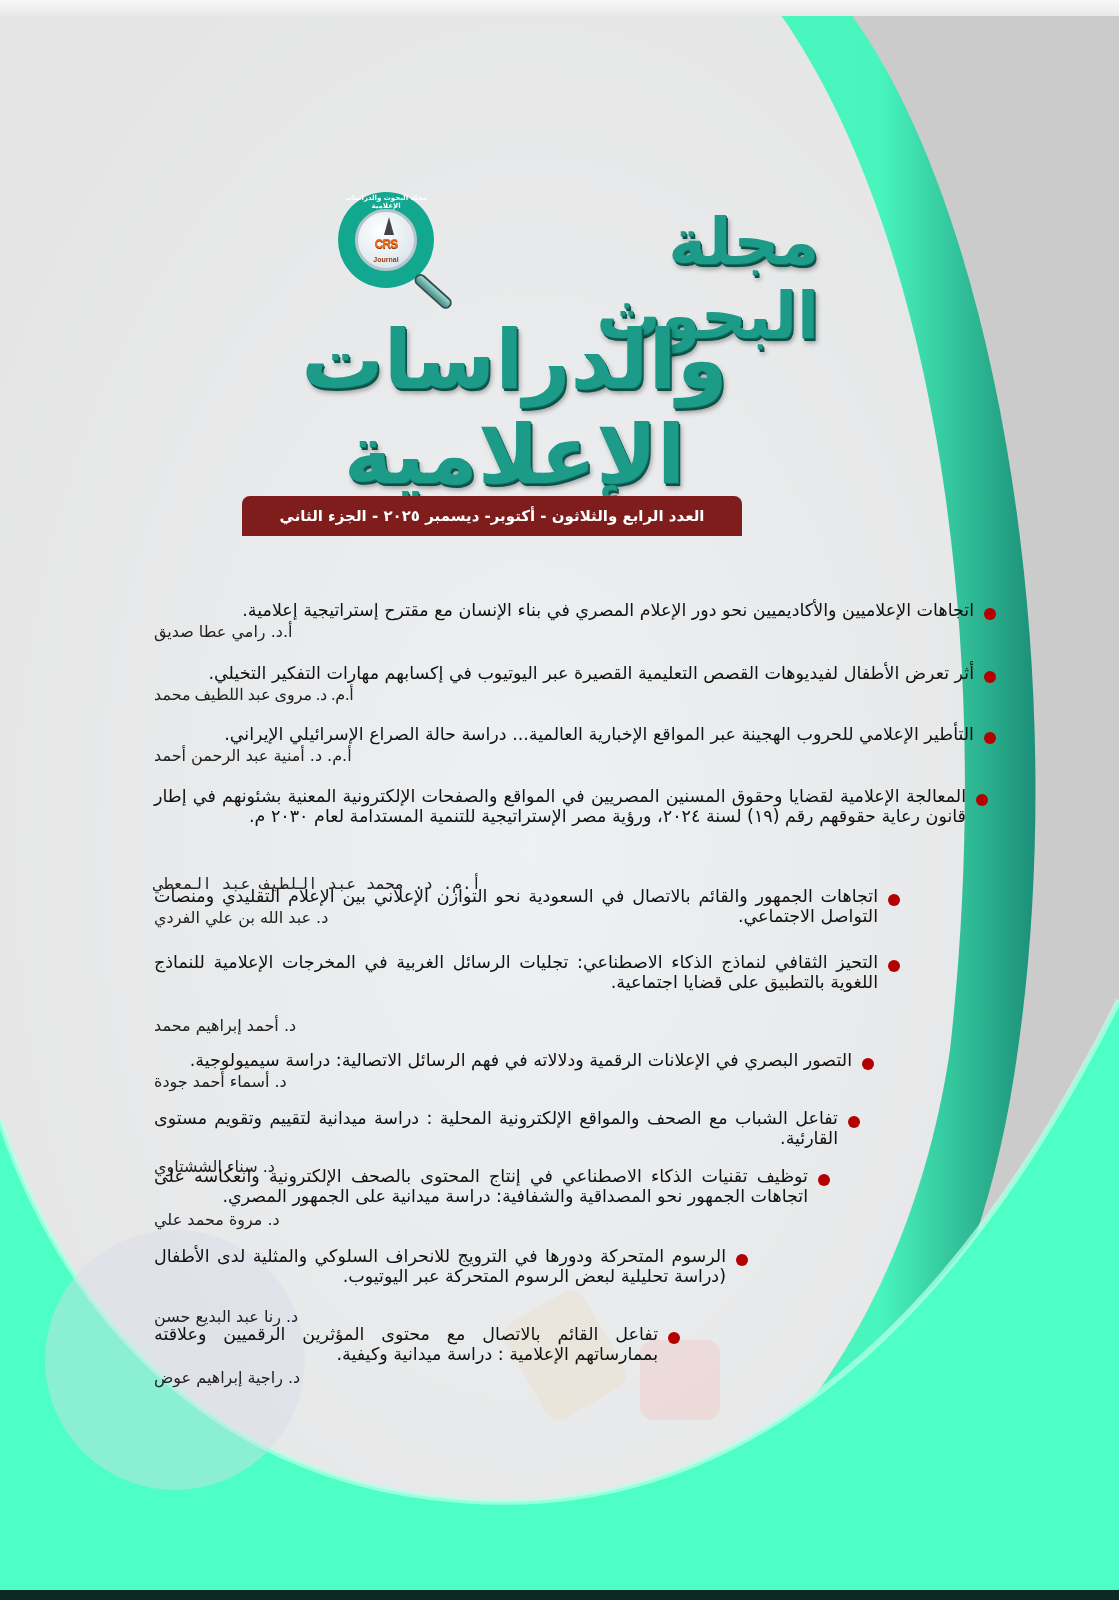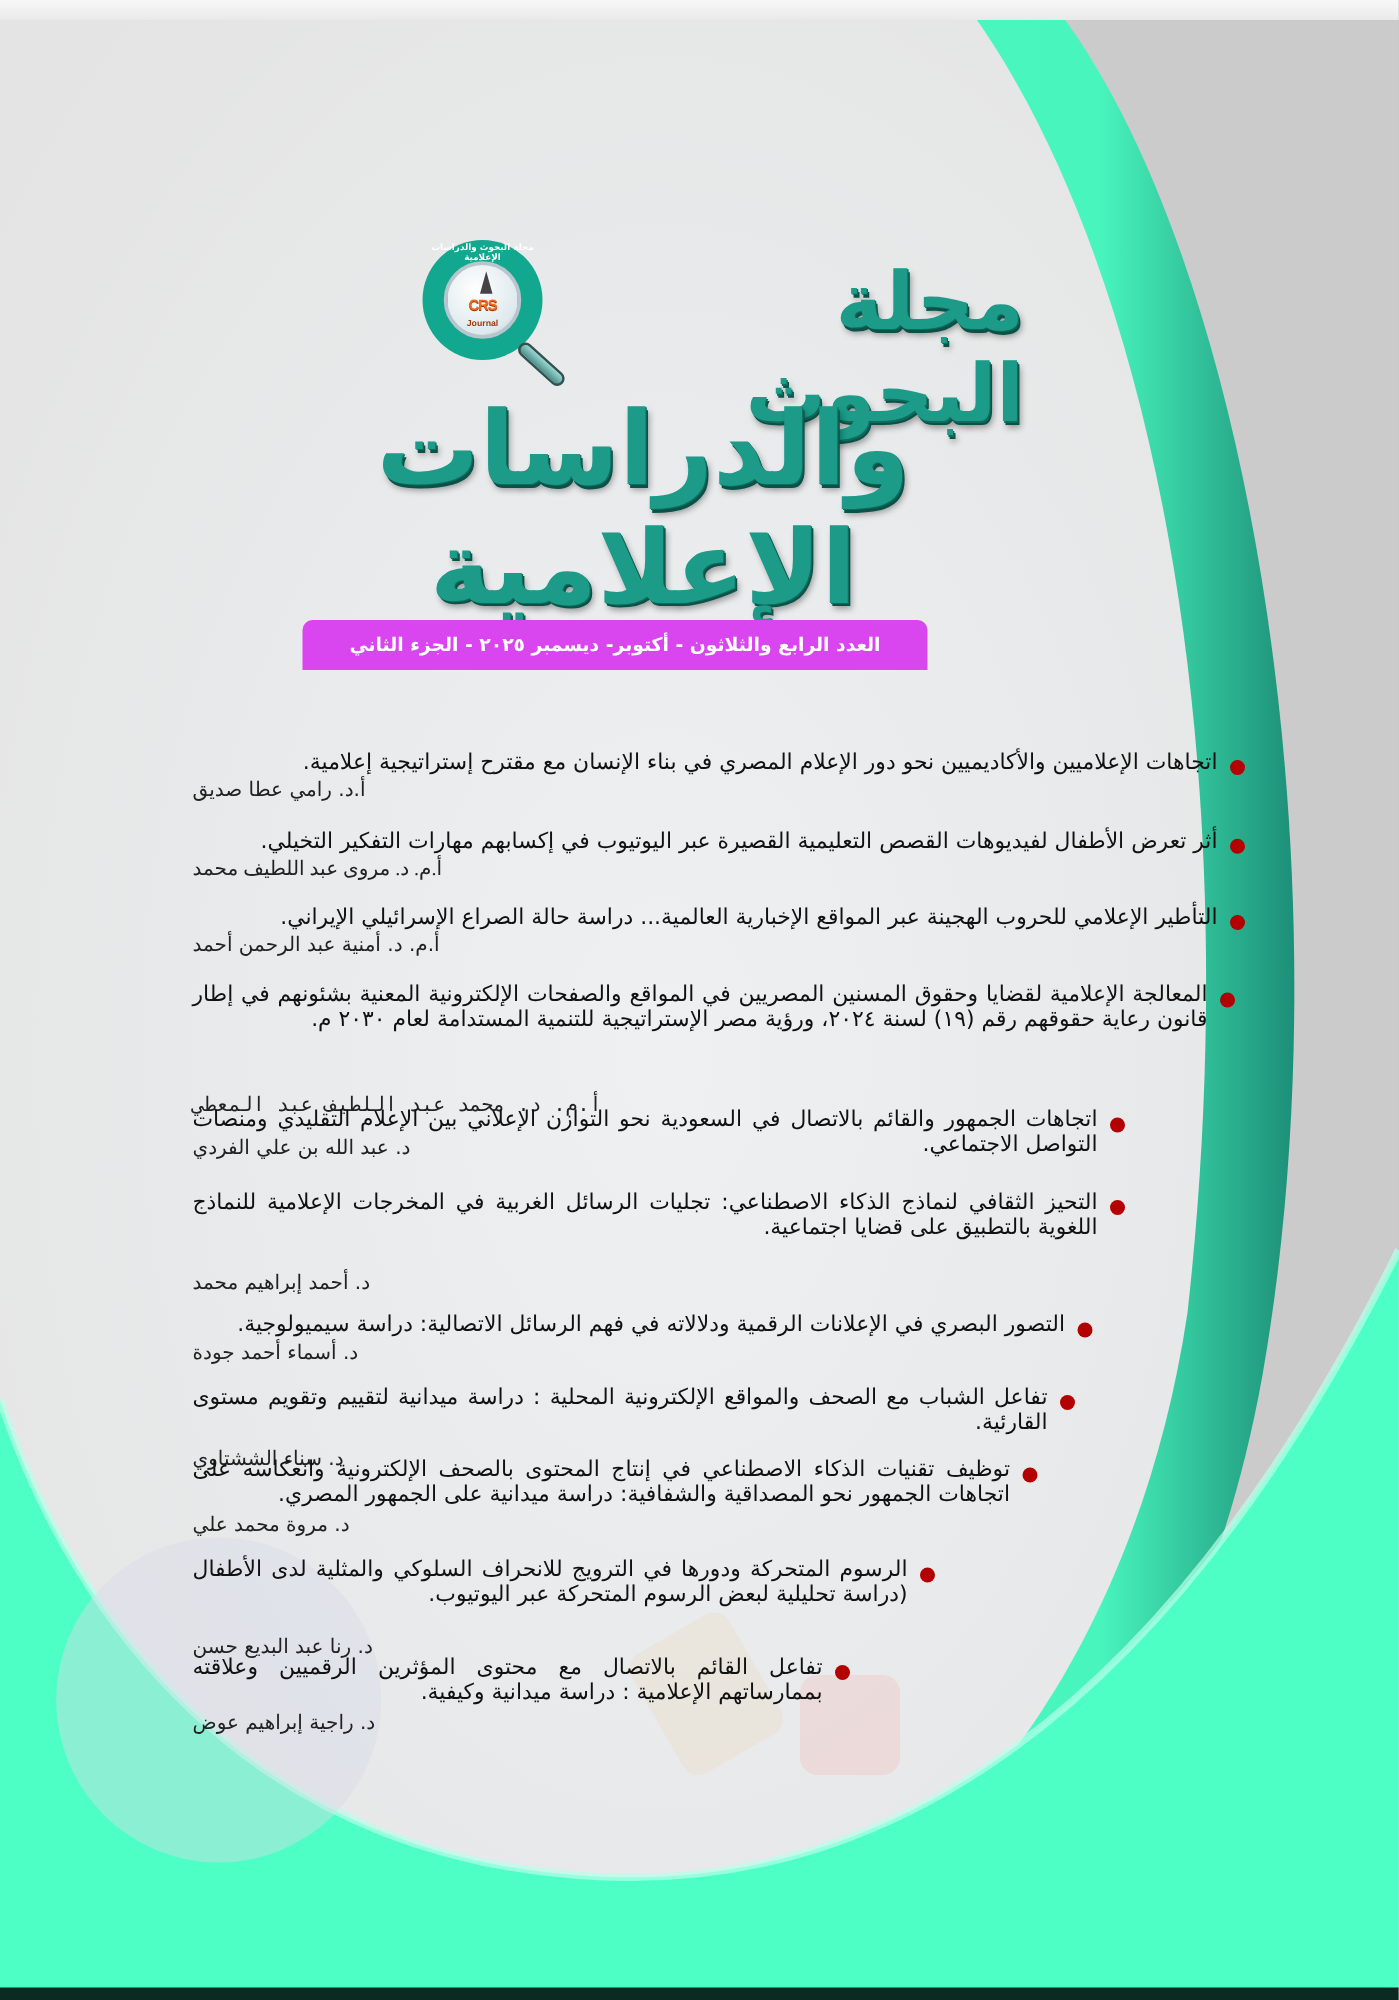--- a/index.html
+++ b/index.html
@@ -37,21 +37,21 @@
   
   .title { position: absolute; right: 0; left: 0; text-align: center; font-weight: bold;
     color: #1b9b88; font-family: "DejaVu Sans", sans-serif;
     text-shadow: 1px 1px 0 #0e6b5e, 2px 3px 0 #0a5247, 3px 5px 5px rgba(0,0,0,0.35); }
   .title-1 { top: 205px; left: 480px; right: 300px; font-size: 64px; text-align: right; }
   .title-2 { top: 312px; left: 230px; right: 320px; font-size: 82px; }
   .subtitle { position: absolute; top: 443px; left: 160px; width: 680px; text-align: center;
     font-weight: bold; font-size: 20px; color: #22a88c;
     text-shadow: 1px 1px 0 #0d6e5d; }
   .issue-banner { position: absolute; top: 496px; left: 242px; width: 500px; height: 40px;
-    background: #d946ef; border-radius: 8px 8px 0 0; color: #fff; font-weight: bold; font-size: 15px;
+    background: #7f1d1d; border-radius: 8px 8px 0 0; color: #fff; font-weight: bold; font-size: 15px;
     display: flex; align-items: center; justify-content: center; }
 
   
   .toc { position: absolute; left: 150px; top: 600px; width: 840px; }
   .art { position: absolute; }
   .art .bullet { position: absolute; right: -22px; top: 8px; width: 12px; height: 12px; border-radius: 50%;
     background: #b30000; }
   .art .ttl { font-weight: normal; font-size: 17.5px; line-height: 20px; color: #111; text-align: justify;
     text-align-last: right; }
   .art .auth { position: absolute; left: 0; font-size: 16px; color: #222; white-space: nowrap; }

